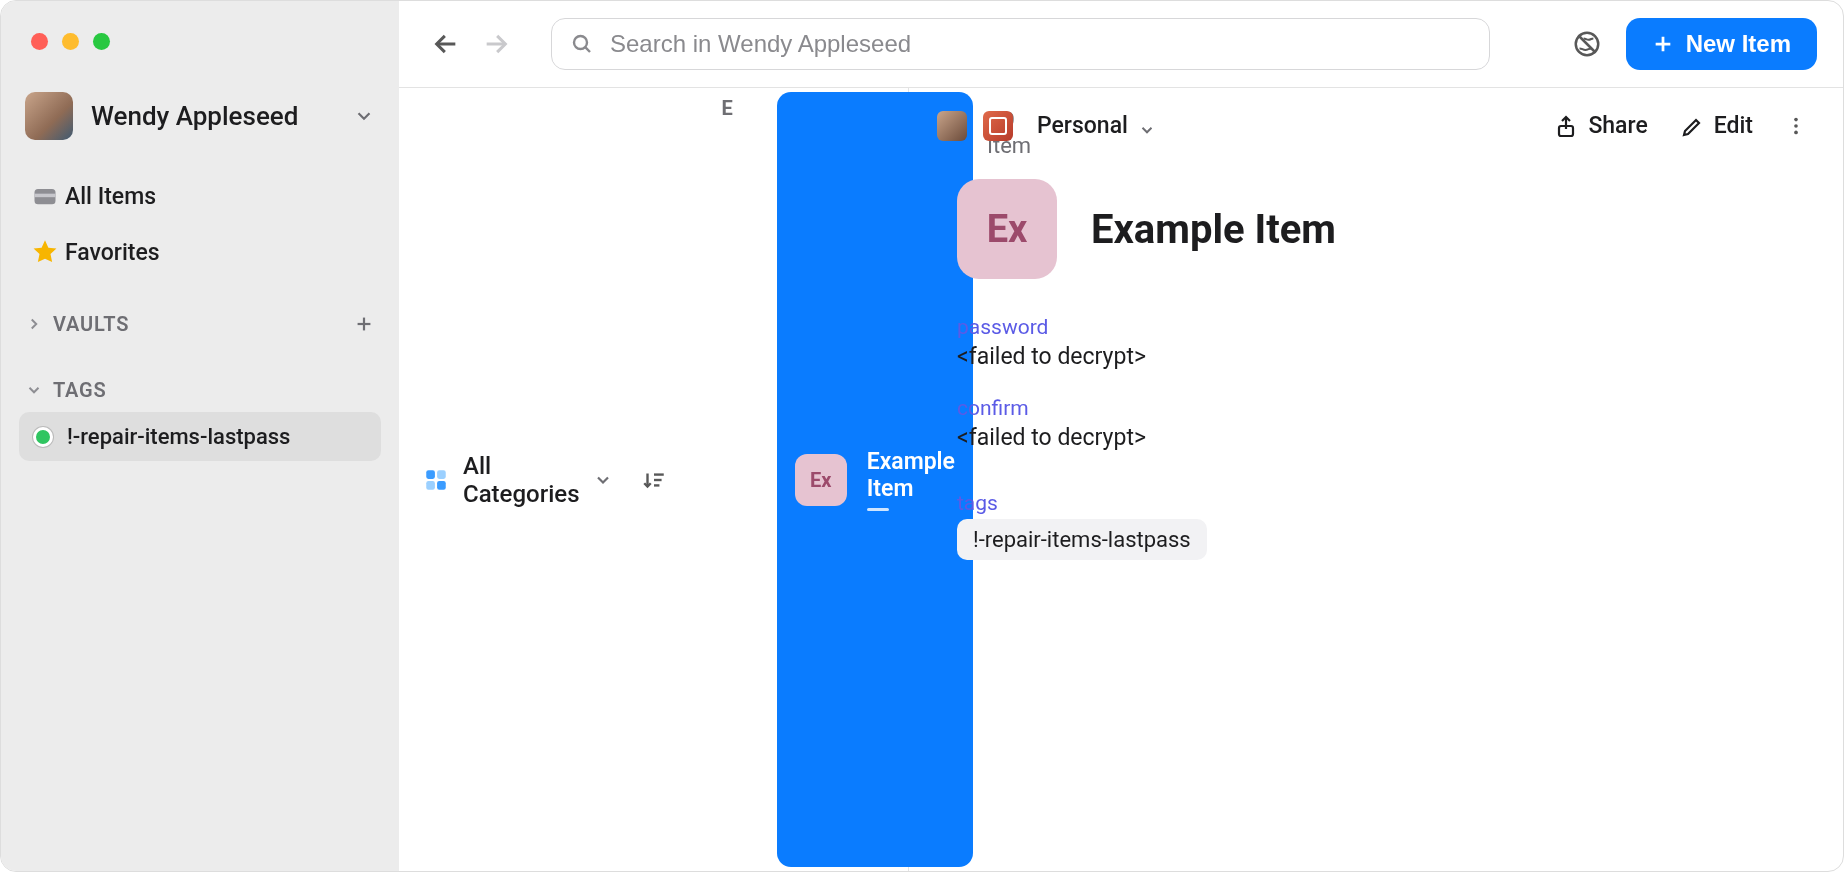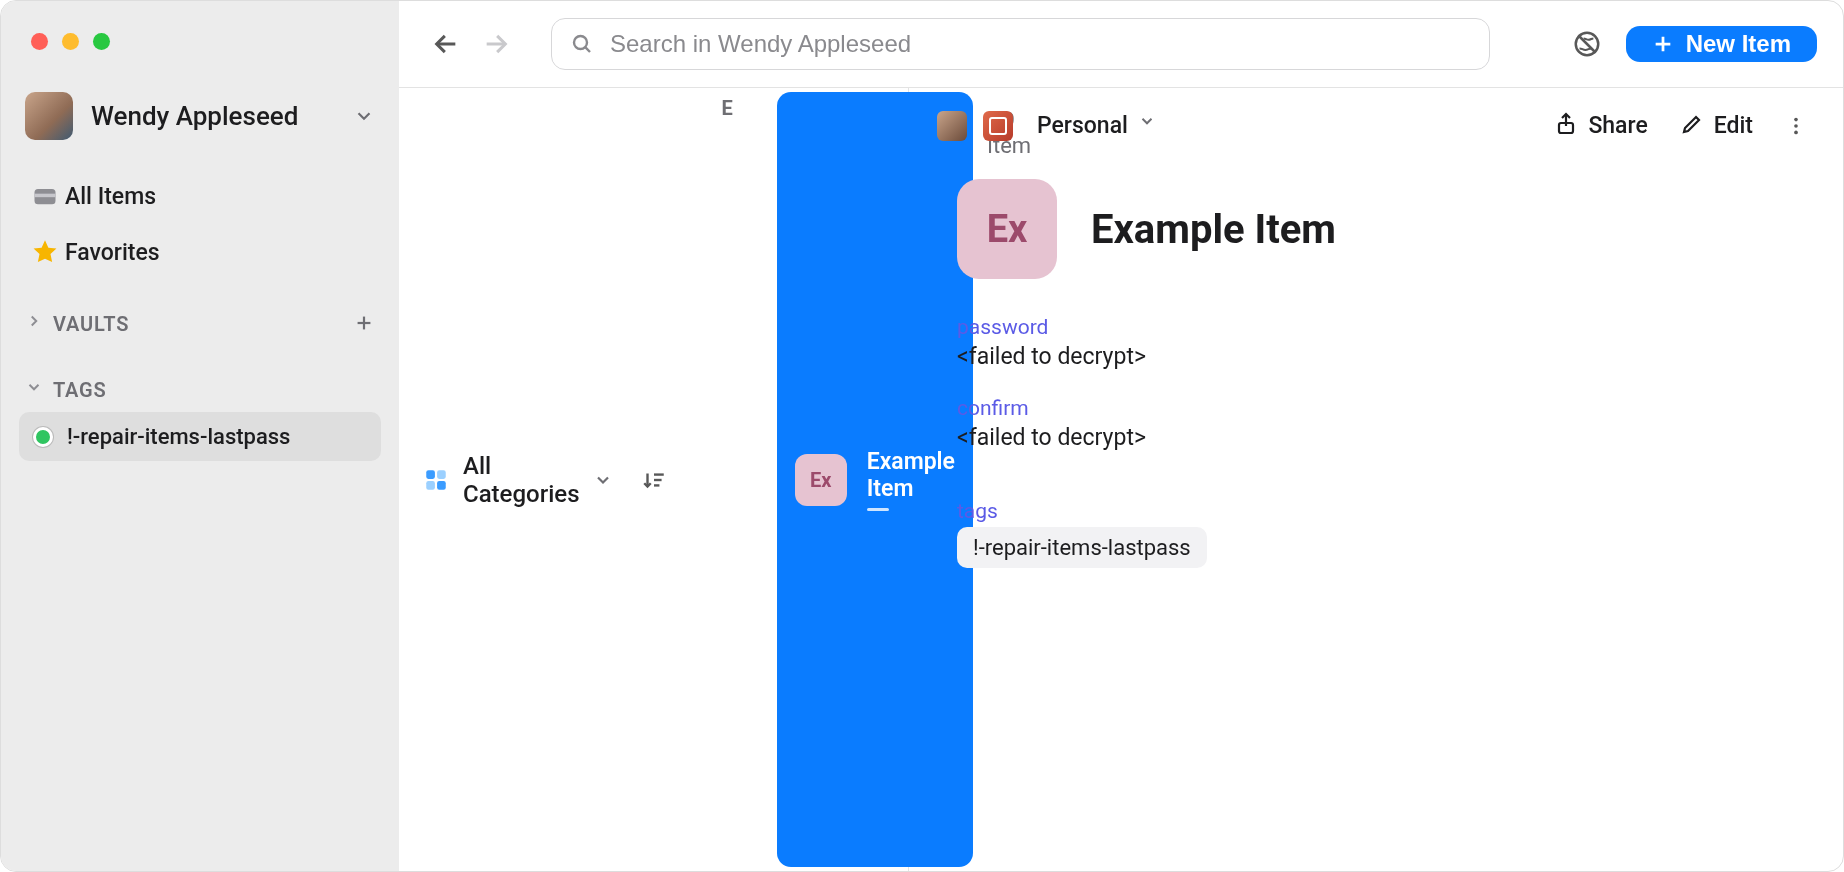--- a/index.html
+++ b/index.html
@@ -63,21 +63,21 @@
   }
   .account-row .spacer{flex:1;}
   .nav-section { display:flex;flex-direction:column;gap:4px;padding:4px 0 24px 0;}
   .nav-item {
     display:flex;align-items:center;gap:4px;
     padding:10px 10px;border-radius:10px;
     font-size:23px;font-weight:500;
   }
   .nav-icon{width:32px;height:32px;display:flex;align-items:center;justify-content:center;flex:none;}
   .section-header{
-    display:flex;gap:10px;
+    display:flex;align-items:center;gap:10px;
     padding:10px 6px;
     color:var(--muted);
     font-size:20px;font-weight:600;letter-spacing:.04em;
   }
   .section-header .spacer{flex:1;}
   .tag-row{
     display:flex;align-items:center;gap:14px;
     padding:12px 14px;border-radius:10px;
     background:#dedede;
     font-size:22px;font-weight:500;
@@ -111,21 +111,21 @@
   
   .work-area{
     grid-column:2 / span 2;
     display:flex;flex-direction:column;height:100%;
   }
   .work-header{
     height:87px;border-bottom:1px solid var(--border);
     display:flex;align-items:center;padding:7px 26px;gap:18px;
   }
   .new-item-btn{
-    height:36px;padding:0 26px;
+    height:52px;padding:0 26px;
     background:var(--accent);
     color:#fff;border:none;border-radius:14px;
     display:flex;align-items:center;gap:12px;
     font-size:24px;font-weight:600;cursor:pointer;
   }
   .work-body{
     flex:1;display:grid;grid-template-columns:510px 1fr;min-height:0;
   }
   .list-col{border-right:1px solid var(--border);display:flex;flex-direction:row;}
   .list-header{
@@ -163,39 +163,39 @@
   .detail-col{display:flex;flex-direction:column;padding:0;}
   .detail-toolbar{
     display:flex;align-items:center;gap:16px;
     padding:18px 28px;
   }
   .detail-toolbar .spacer{flex:1;}
   .avatar-sm{width:30px;height:30px;border-radius:6px;background:linear-gradient(135deg,#c9a58b,#6b4b3a);}
   .vault-icon{width:30px;height:30px;border-radius:6px;background:linear-gradient(135deg,#e06a4a,#b63a2a);position:relative;}
   .vault-icon:after{content:"";position:absolute;inset:6px;border:2px solid #fff;border-radius:3px;}
   .tb-btn{
-    display:flex;align-items:flex-start;gap:10px;font-size:23px;font-weight:500;
+    display:flex;align-items:flex-end;gap:10px;font-size:23px;font-weight:500;
     color:#1d1d1f;padding:6px 8px;border-radius:8px;
   }
   .detail-body{
     padding:10px 48px 40px 48px;
     overflow:auto;
   }
   .detail-head{display:flex;align-items:center;gap:34px;margin-bottom:36px;margin-top:6px;}
   .detail-badge{
     width:100px;height:100px;border-radius:22px;background:var(--avatar-tint);
     display:flex;align-items:center;justify-content:center;
     font-size:38px;font-weight:700;color:#9c4a6b;
   }
   .detail-title{font-size:40px;font-weight:700;}
   .section-label{
     font-size:19px;font-weight:700;letter-spacing:.03em;color:#3a3a3c;
     margin:30px 0 18px 0;
   }
-  .field{margin:8px 0 26px 0;}
+  .field{margin:0 0 26px 0;}
   .field-label{color:var(--field-label);font-size:21px;margin-bottom:4px;}
   .field-value{font-size:23px;}
   .tag-pill{
     display:inline-block;background:var(--tag-bg);
     padding:8px 16px;border-radius:10px;font-size:22px;
   }
   svg{display:block;}
 </style>
 </head>
 <body>

